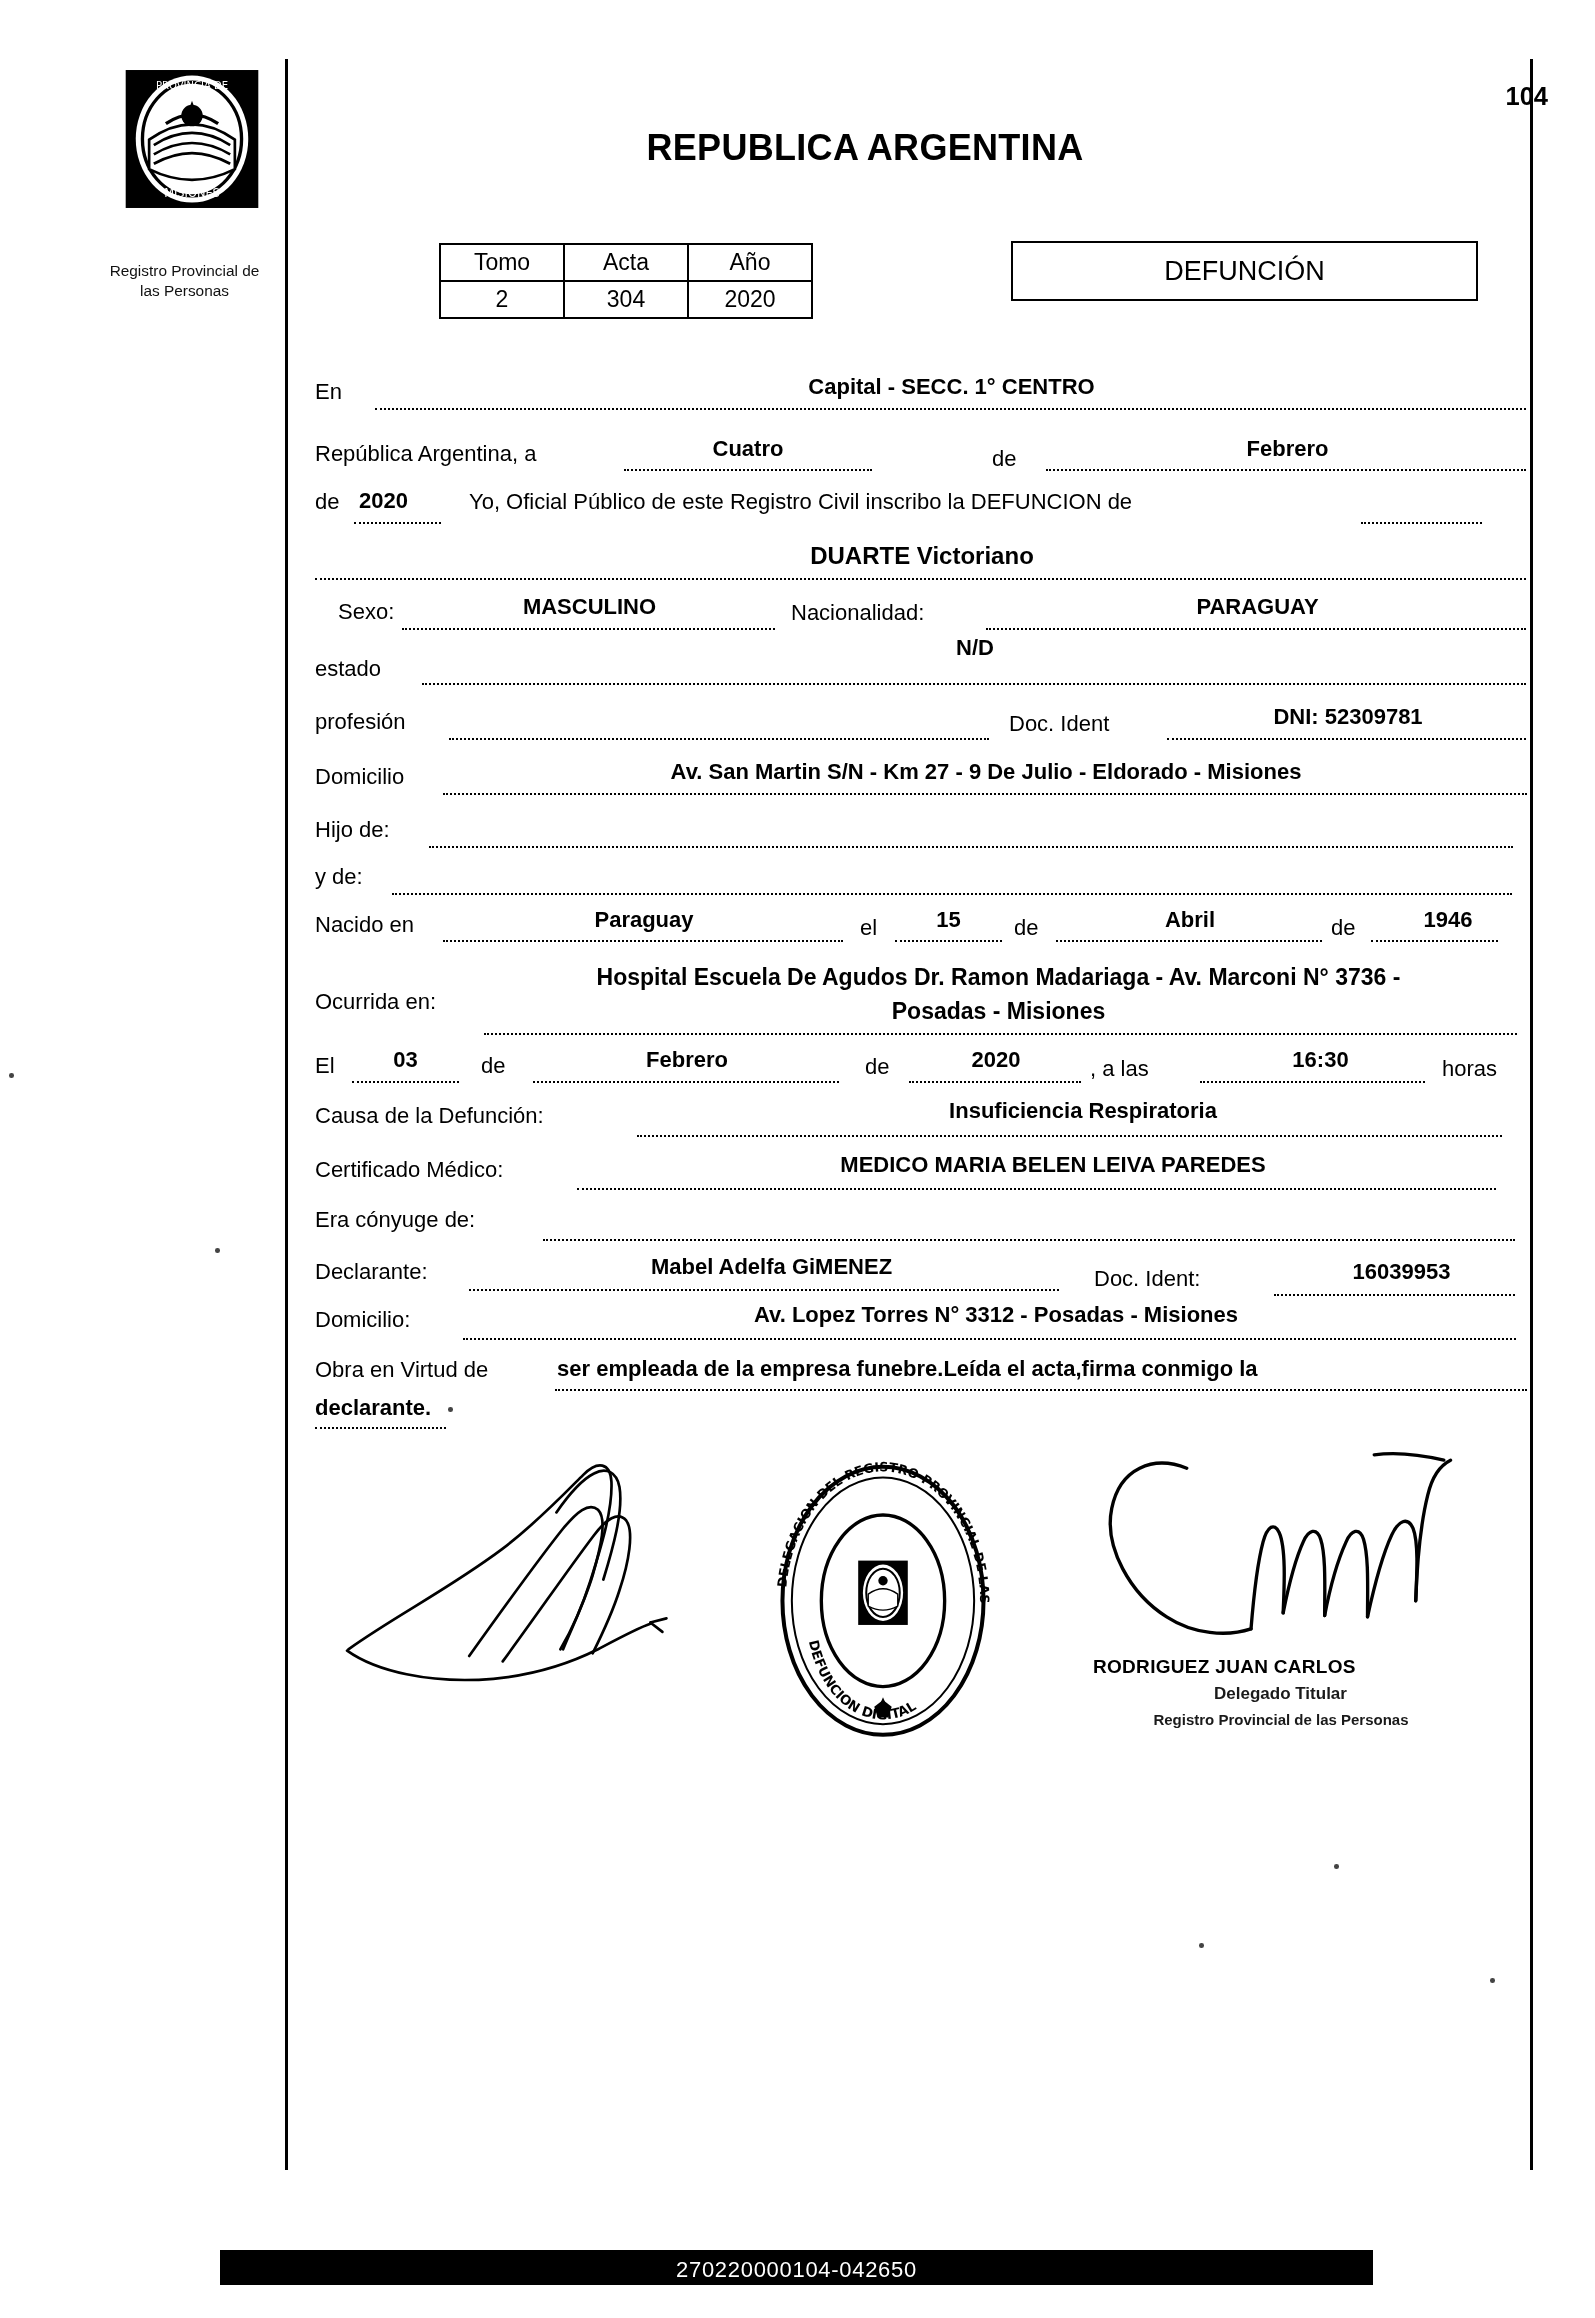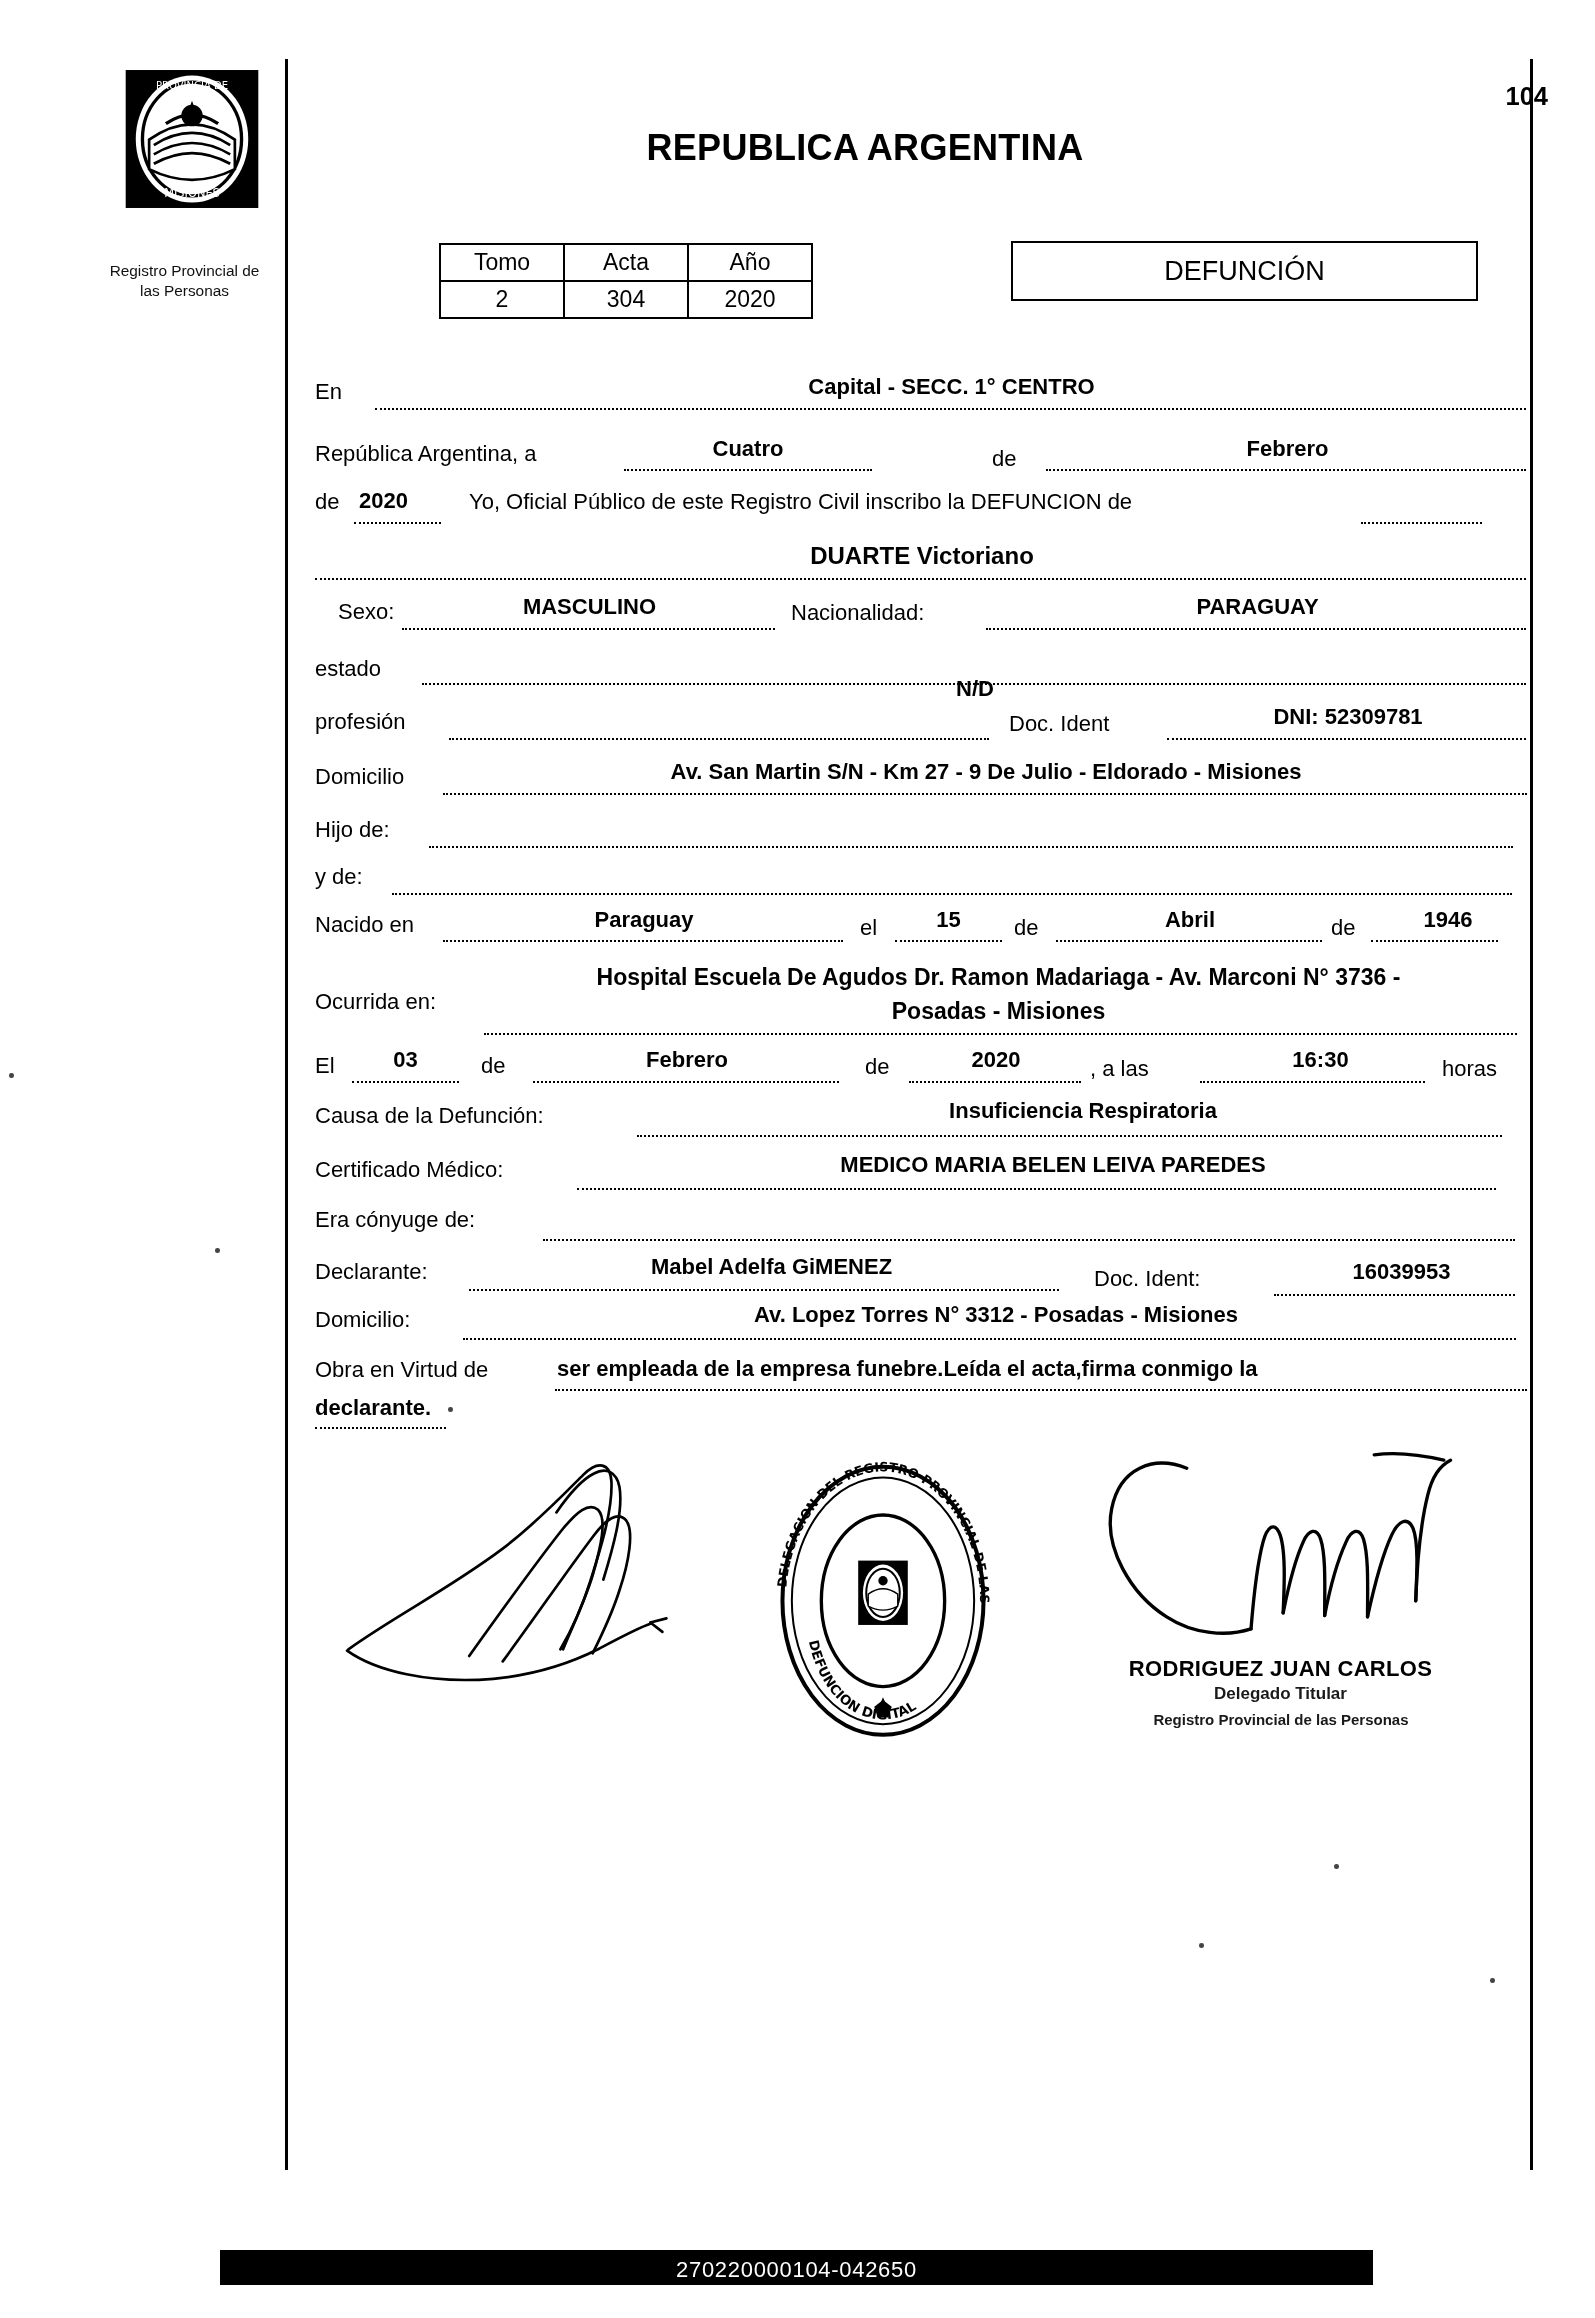--- a/index.html
+++ b/index.html
@@ -169,22 +169,21 @@
     left: 1093px;
     top: 1428px;
     width: 375px;
     height: 255px;
   }
   .sig-name {
     position: absolute;
     left: 1093px;
     top: 1656px;
     width: 375px;
-    text-align: center;
-    font-size: 22px;
+    font-size: 19px;
     font-weight: bold;
     letter-spacing: 0.3px;
   }
   .sig-role {
     position: absolute;
     left: 1093px;
     top: 1684px;
     width: 375px;
     text-align: center;
     font-size: 17px;
@@ -303,21 +302,21 @@
   <div class="dots" style="left:315px; top:578px; width:1211px;"></div>
 
   <div class="row lbl" style="left:315px; top:599px;margin-left:23px;">Sexo:</div>
   <div class="centered" style="left:402px; top:594px; width:375px;">MASCULINO</div>
   <div class="dots" style="left:402px; top:628px; width:373px;"></div>
   <div class="row lbl" style="left:791px; top:600px;">Nacionalidad:</div>
   <div class="centered" style="left:986px; top:594px; width:543px;">PARAGUAY</div>
   <div class="dots" style="left:986px; top:628px; width:540px;"></div>
 
   <div class="row lbl" style="left:315px; top:656px;">estado</div>
-  <div class="centered" style="left:422px; top:676px; width:1106px;">N/D</div>
+  <div class="centered" style="left:422px; top:635px; width:1106px;">N/D</div>
   <div class="dots" style="left:422px; top:683px; width:1104px;"></div>
 
   <div class="row lbl" style="left:315px; top:709px;">profesión</div>
   <div class="centered" style="left:449px; top:704px; width:496px;"></div>
   <div class="dots" style="left:449px; top:738px; width:540px;"></div>
   <div class="row lbl" style="left:1009px; top:711px;">Doc. Ident</div>
   <div class="centered" style="left:1167px; top:704px; width:362px;">DNI: 52309781</div>
   <div class="dots" style="left:1167px; top:738px; width:359px;"></div>
 
   <div class="row lbl" style="left:315px; top:764px;">Domicilio</div>

